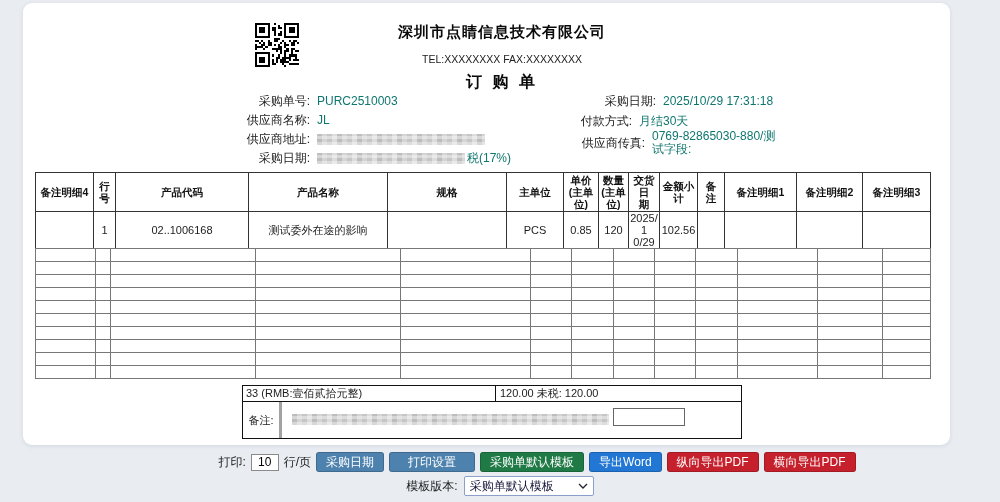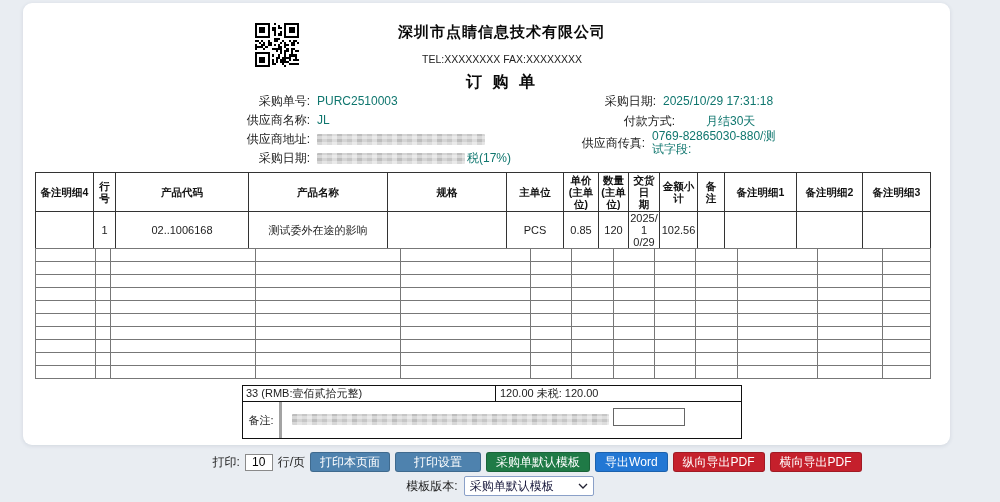--- a/index.html
+++ b/index.html
@@ -224,21 +224,21 @@
     <span class="val addr-flex">
       <span class="mosaic" style="display:inline-block;width:148px;"></span>
       <span>税(17%)</span>
     </span>
   </div>
 
   <div class="info-row" style="left:516px;top:91px;">
     <span class="lbl">采购日期:</span>
     <span class="val">2025/10/29 17:31:18</span>
   </div>
-  <div class="info-row" style="left:535px;top:111px;gap:24px;">
+  <div class="info-row" style="left:492px;top:111px;">
     <span class="lbl">付款方式:</span>
     <span class="val">月结30天</span>
   </div>
   <div class="info-row fax-row" style="left:505px;top:127px;">
     <span class="lbl">供应商传真:</span>
     <span class="val">0769-82865030-880/测试字段:</span>
   </div>
 
   <table class="main-table">
     <colgroup>
@@ -486,21 +486,21 @@
       </div>
     </div>
   </div>
 
 </div>
 
 <div class="toolbar1">
   <span>打印:</span>
   <input class="rows-input" value="10" style="">
   <span>行/页</span>
-  <button class="btn btn-steel">打印本页面</button>
+  <button class="btn btn-steel">采购日期</button>
   <button class="btn btn-steel" style="padding:2px 18px;">打印设置</button>
   <button class="btn btn-excel">采购单默认模板</button>
   <button class="btn btn-word">导出Word</button>
   <button class="btn btn-pdf">纵向导出PDF</button>
   <button class="btn btn-pdf">横向导出PDF</button>
 </div>
 <div class="toolbar2">
   <span>模板版本:</span>
   <div class="tpl-select">
     <span>采购单默认模板</span>

